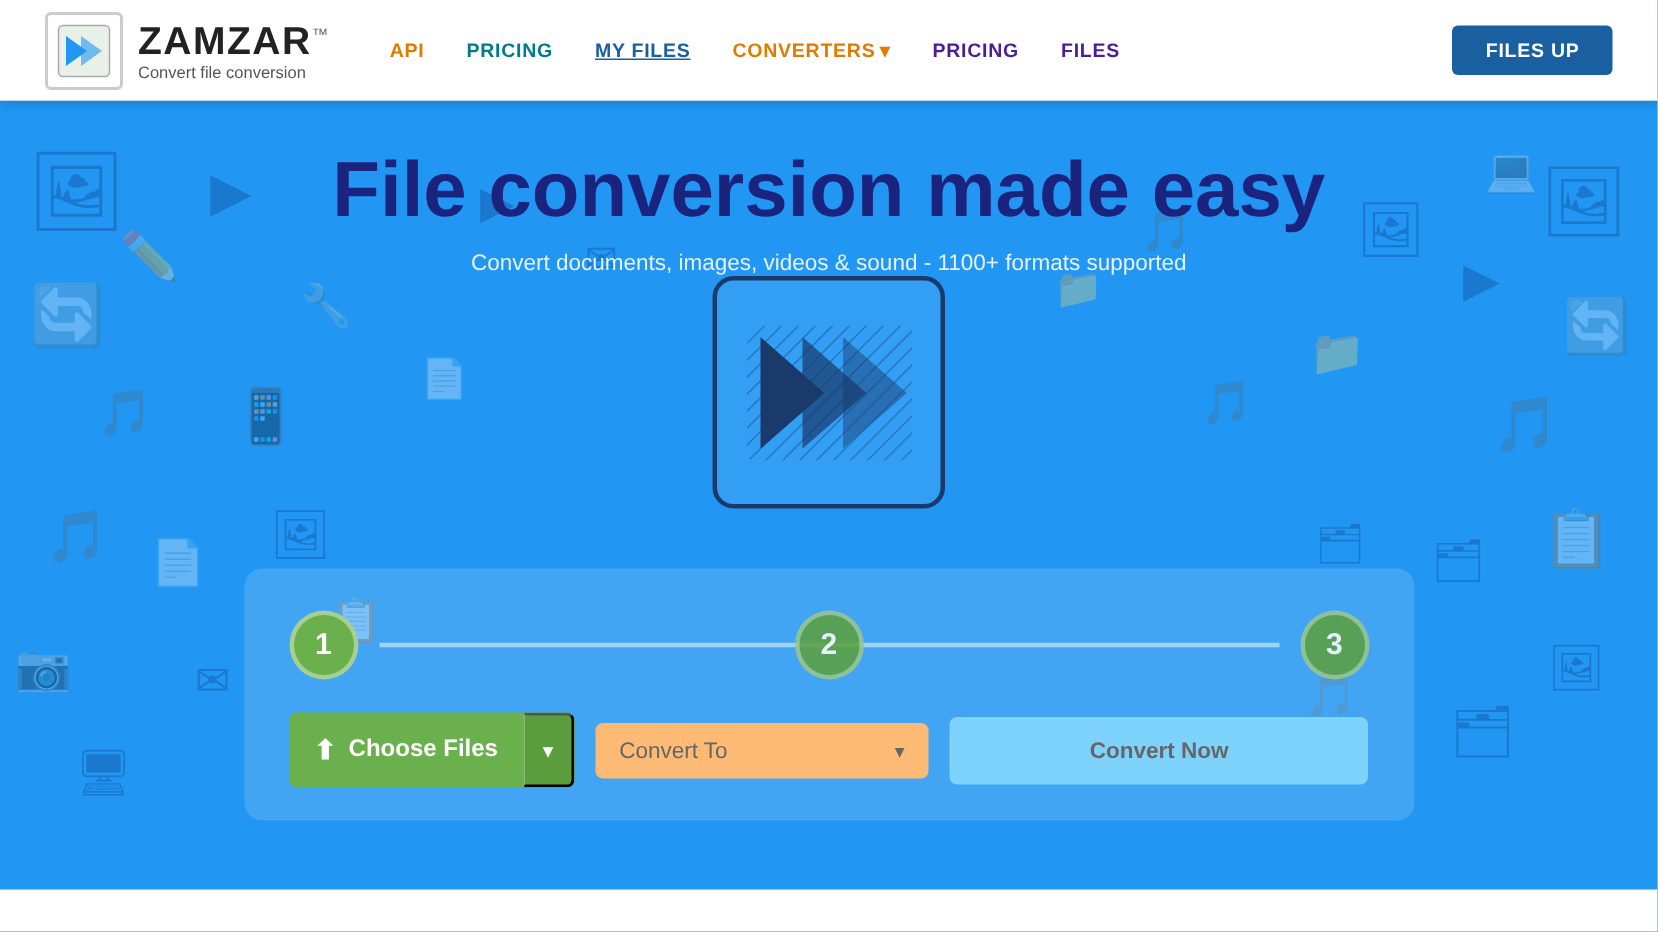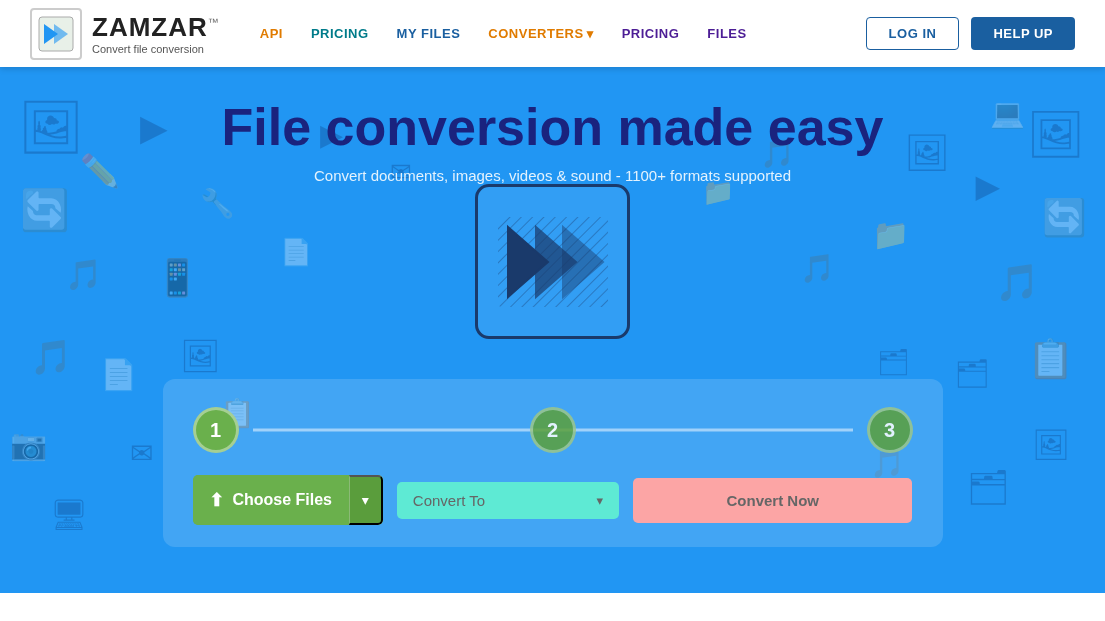--- a/index.html
+++ b/index.html
@@ -51,21 +51,21 @@
       flex: 1;
     }
     .nav-link {
       font-size: 13px;
       font-weight: 600;
       text-decoration: none;
       letter-spacing: 0.5px;
     }
     .nav-link.orange { color: #e07b00; }
     .nav-link.teal { color: #007b8a; }
-    .nav-link.blue { color: #1a5fa0; }
+    .nav-link.blue { color: #1a5fa0; text-decoration: underline; }
     .nav-link.converters { color: #e07b00; display: flex; align-items: center; gap: 3px; }
     .nav-link.gray { color: #4c1d95; }
 
     .nav-actions { display: flex; gap: 12px; align-items: center; }
     .btn-login {
       border: 1.5px solid #1a5fa0;
       color: #1a5fa0;
       background: transparent;
       padding: 8px 22px;
       border-radius: 4px;
@@ -225,35 +225,35 @@
     }
     .btn-choose-wrap {
       display: flex;
       background: #6ab04c;
       border-radius: 5px;
       flex: 1;
       overflow: hidden;
     }
 
     .btn-convert-to {
-      background: #5eead4;
+      background: #fdba74;
       color: #666;
       border: none;
       padding: 10px 16px;
       border-radius: 5px;
       font-size: 15px;
       cursor: pointer;
       display: flex;
       align-items: center;
       justify-content: space-between;
       gap: 8px;
       flex: 1;
     }
     .btn-convert-now {
-      background: #fca5a5;
+      background: #7dd3fc;
       color: #666;
       border: none;
       padding: 14px 16px;
       border-radius: 5px;
       font-size: 15px;
       font-weight: 600;
       cursor: pointer;
       flex: 1.3;
     }
 
@@ -286,22 +286,21 @@
     <a class="nav-link blue" href="#">MY FILES</a>
     <a class="nav-link converters" href="#">
       <span>CONVERTERS</span>
       <span>▾</span>
     </a>
     <a class="nav-link gray" href="#">PRICING</a>
     <a class="nav-link gray" href="#">FILES</a>
   </div>
 
   <div class="nav-actions">
-    <button class="btn-login">LOG IN</button>
-    <button class="btn-signup">HELP UP</button>
+    <button class="btn-signup">FILES UP</button>
   </div>
 </nav>
 
 <section class="hero">
 
   <div class="bg-icons">
 
     <span class="deco" style="left:18px; top:30px; font-size:52px;">🖼</span>
     <span class="deco" style="left:80px; top:85px; font-size:32px;">✏️</span>
     <span class="deco" style="left:20px; top:120px; font-size:40px;">🔄</span>

